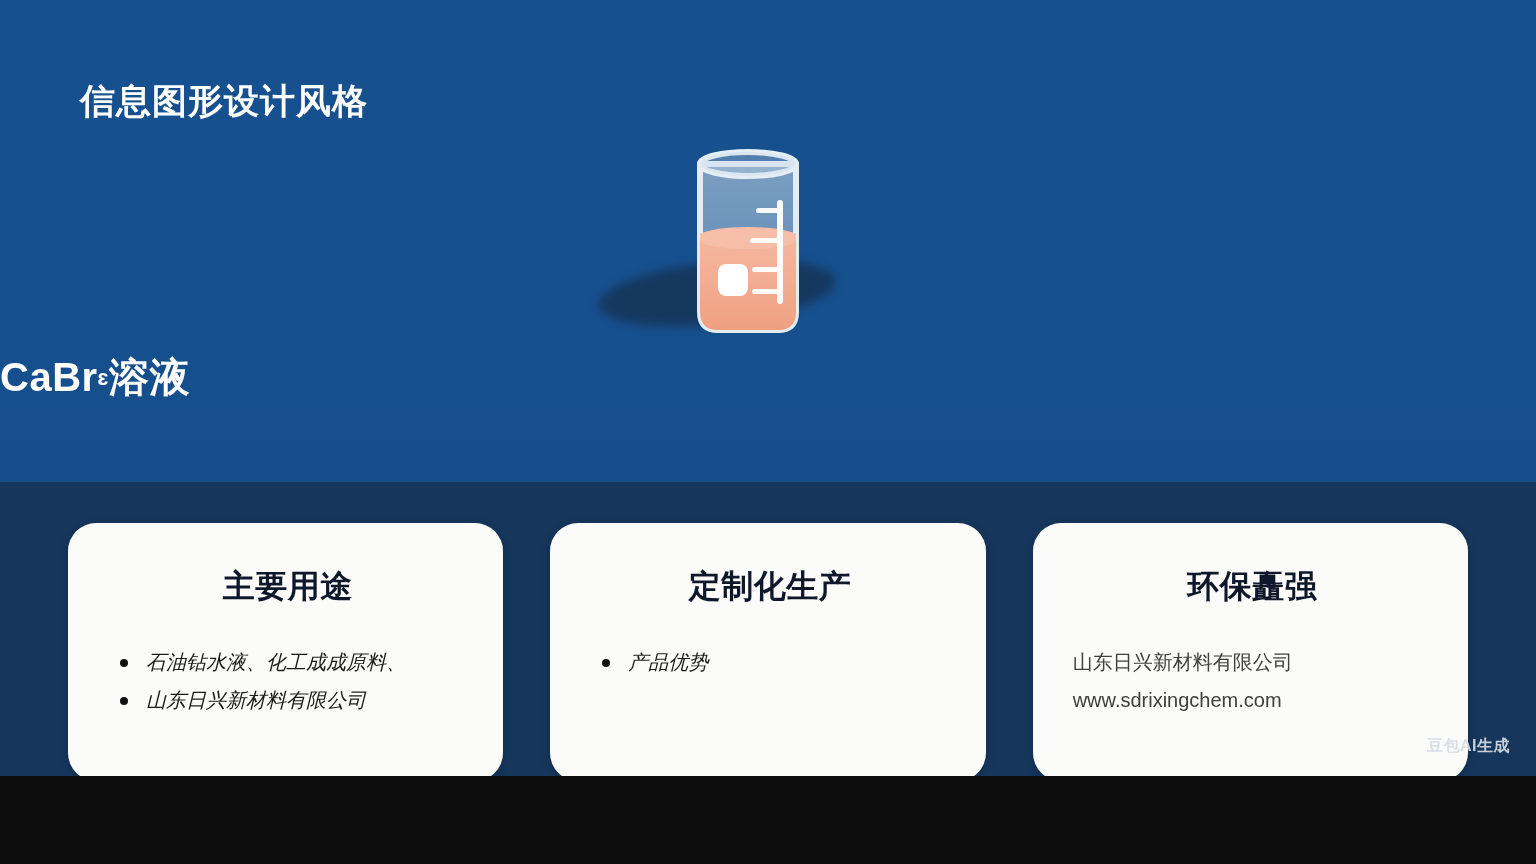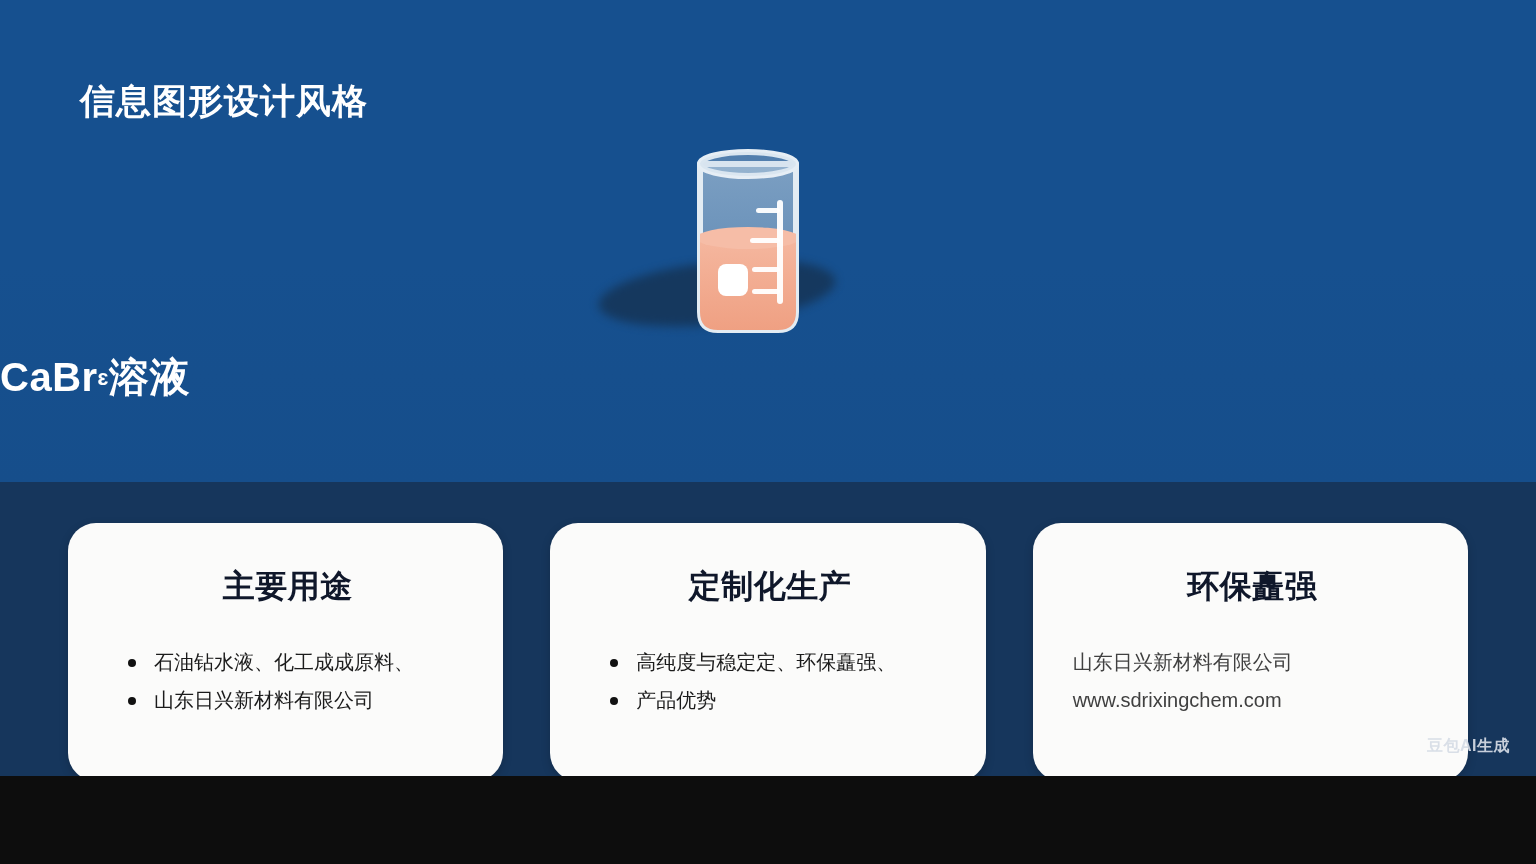--- a/index.html
+++ b/index.html
@@ -108,22 +108,23 @@
   .card-title {
     font-size: 32px;
     font-weight: 700;
     color: #0f172a;
     margin: 0 0 34px 0;
     letter-spacing: 0.5px;
     text-align: center;
   }
   .bullets {
     list-style: none;
-    margin: 12px;
+    margin: 4px;
     padding: 0;
+    font-style: italic;
   }
   .bullets li {
     position: relative;
     padding-left: 34px;
     font-size: 20px;
     line-height: 38px;
     color: #1b1b1b;
   }
   .bullets li::before {
     content: "";
@@ -214,21 +215,20 @@
       <div class="card-title">主要用途</div>
       <ul class="bullets">
         <li>石油钻水液、化工成成原料、</li>
         <li>山东日兴新材料有限公司</li>
       </ul>
     </div>
 
     <div class="card">
       <div class="card-title">定制化生产</div>
       <ul class="bullets">
-        <li>高纯度与稳定定、环保矗强、</li>
         <li>产品优势</li>
       </ul>
     </div>
 
     <div class="card">
       <div class="card-title">环保矗强</div>
       <div class="plain-lines">
         <p>山东日兴新材料有限公司</p>
         <p>www.sdrixingchem.com</p>
       </div>

